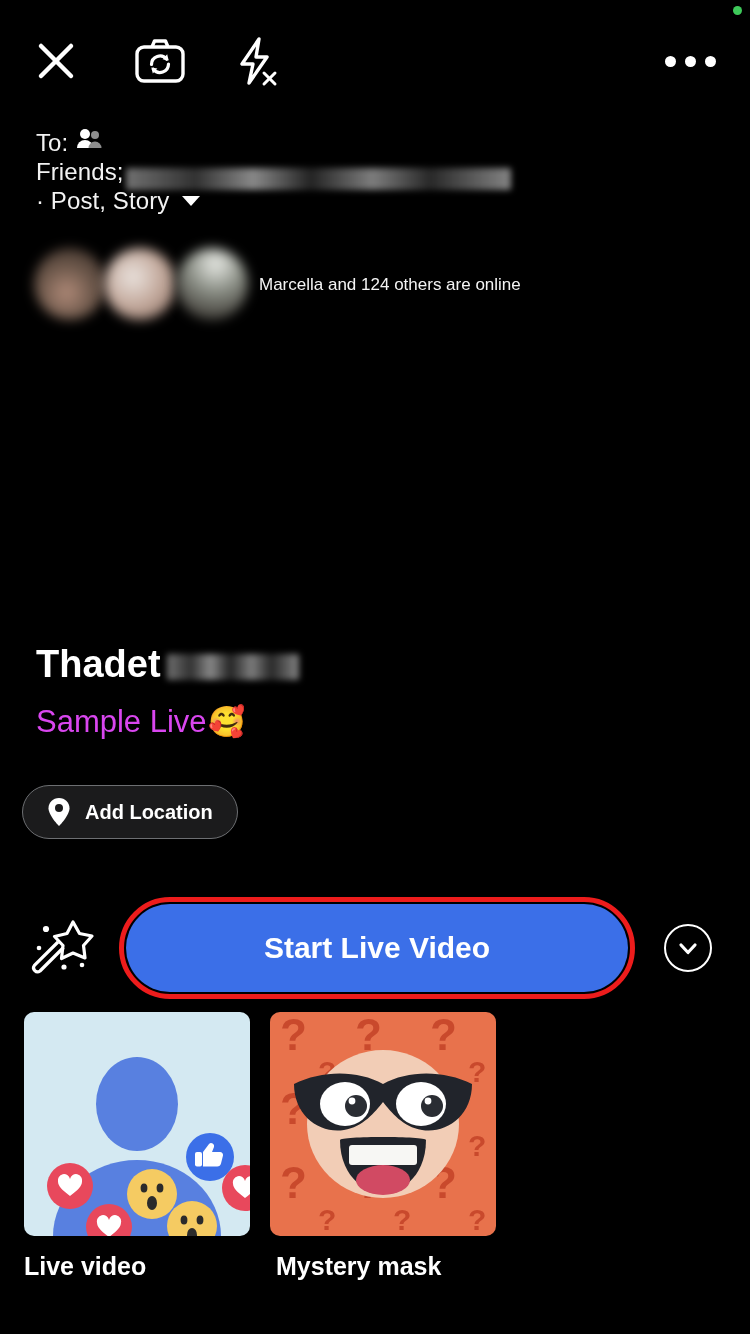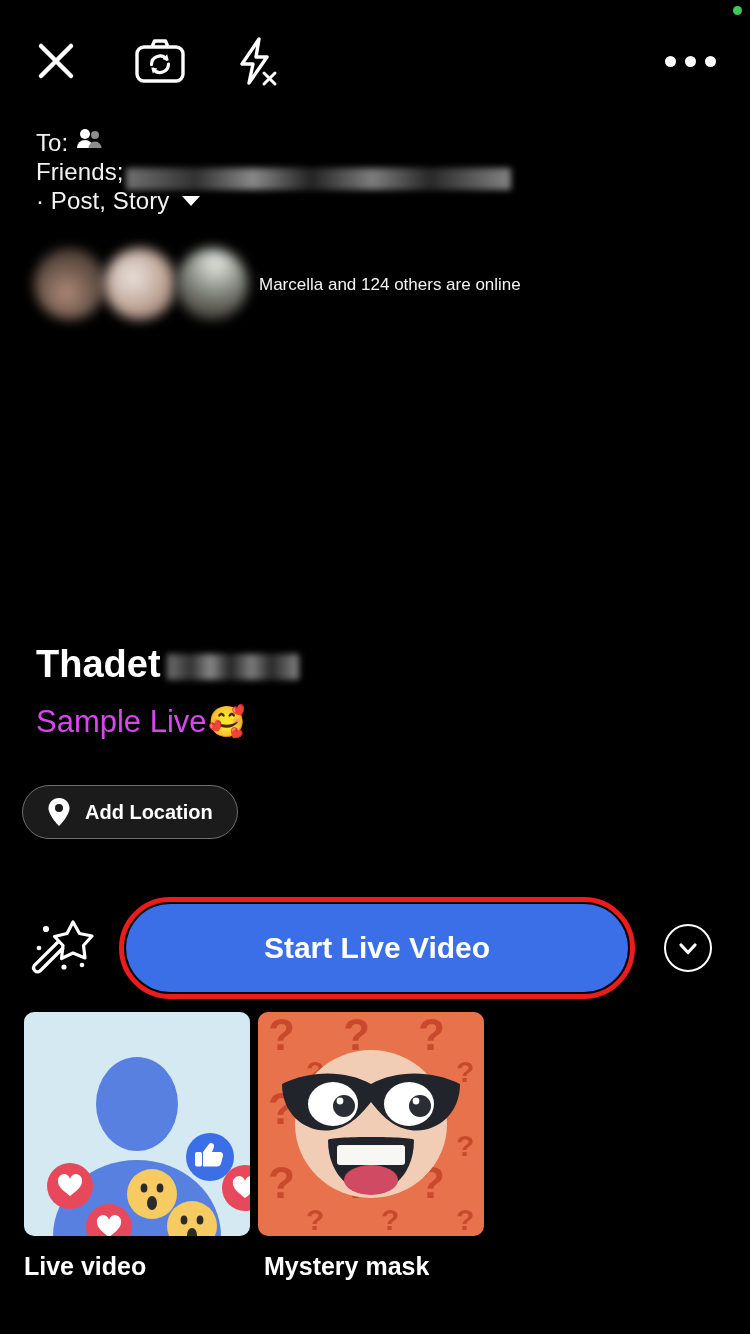--- a/index.html
+++ b/index.html
@@ -230,21 +230,21 @@
     cursor: pointer;
   }
 
   
   .effects {
     position: absolute;
     top: 1012px;
     left: 24px;
     width: 726px;
     display: flex;
-    gap: 8px;
+    gap: 20px;
   }
   .effect { width: 226px; cursor: pointer; }
   .effect .thumb {
     width: 226px;
     height: 224px;
     border-radius: 10px;
     overflow: hidden;
     position: relative;
   }
   .effect .label {

